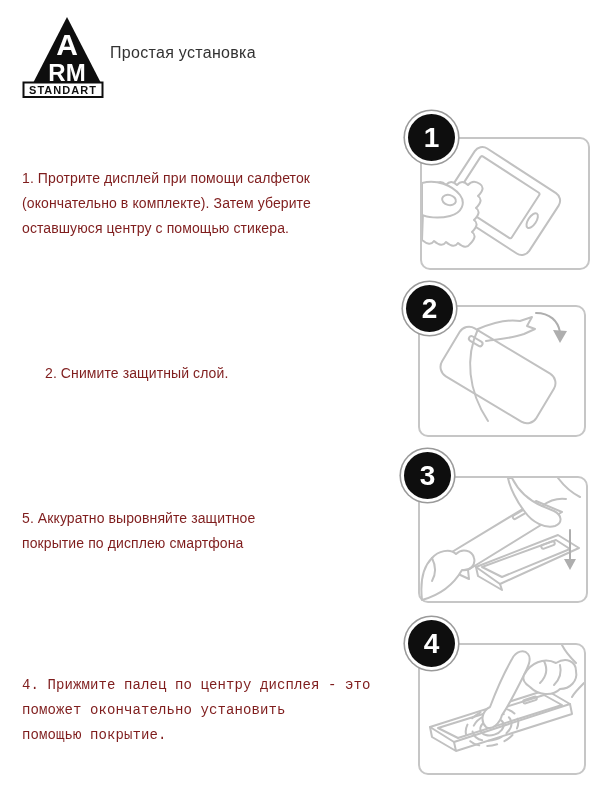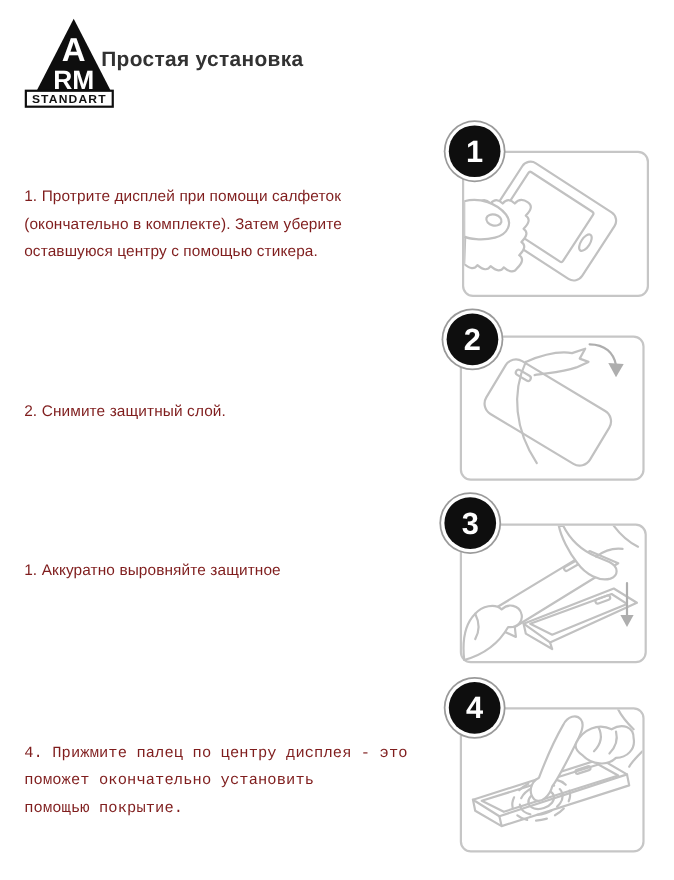--- a/index.html
+++ b/index.html
@@ -5,29 +5,29 @@
   html,body{margin:0;padding:0;}
   body{
     width:613px;height:800px;background:#ffffff;position:relative;overflow:hidden;
     font-family:"Liberation Sans","DejaVu Sans",sans-serif;
   }
   .abs{position:absolute;}
   
   #logo{left:14px;top:10px;}
   
   #title{
-    left:92px;top:44px;font-size:19px;font-weight:700;color:#323232;
+    left:110px;top:44px;font-size:16px;font-weight:400;color:#323232;
     letter-spacing:.3px;white-space:nowrap;
   }
   
   .step-text{
     left:22px;width:400px;font-size:14px;line-height:25px;color:#7f1d1d;
     letter-spacing:.1px;
   }
-  #t1{top:166px;} #t2{top:361px;} #t3{top:506px;} #t4{top:673px;font-family:Liberation Mono, monospace;}
+  #t1{top:166px;} #t2{top:361px;margin-left:23px;} #t3{top:506px;} #t4{top:673px;font-family:Liberation Mono, monospace;}
   .step-text div{white-space:nowrap;}
   
   .frame{
     position:absolute;border:2px solid #c6c6c6;border-radius:10px;background:#fff;
   }
   #f1{left:420px;top:137px;width:166px;height:129px;}
   #f2{left:418px;top:305px;width:164px;height:128px;}
   #f3{left:418px;top:476px;width:166px;height:123px;}
   #f4{left:418px;top:643px;width:164px;height:128px;}
   .frame svg{display:block;width:100%;height:100%;}
@@ -61,21 +61,22 @@
 
 <div id="t1" class="abs step-text">
   <div>1. Протрите дисплей при помощи салфеток</div>
   <div>(окончательно в комплекте). Затем уберите</div>
   <div>оставшуюся центру с помощью стикера.</div>
 </div>
 <div id="t2" class="abs step-text">
   <div>2. Снимите защитный слой.</div>
 </div>
 <div id="t3" class="abs step-text">
-  <div>1. Аккуратно выровняйте защитное</div>
+  <div>5. Аккуратно выровняйте защитное</div>
+  <div>покрытие по дисплею смартфона</div>
 </div>
 <div id="t4" class="abs step-text">
   <div>4. Прижмите палец по центру дисплея - это</div>
   <div>поможет окончательно установить</div>
   <div>помощью покрытие.</div>
 </div>
 
 <div id="f1" class="frame">
   <svg viewBox="0 0 166 129" aria-label="wiping-display-with-cloth">
     <g transform="translate(80,62) rotate(33)">

